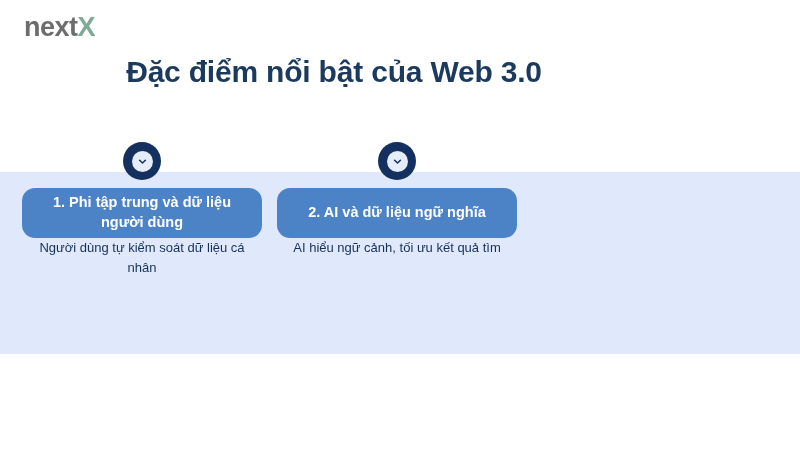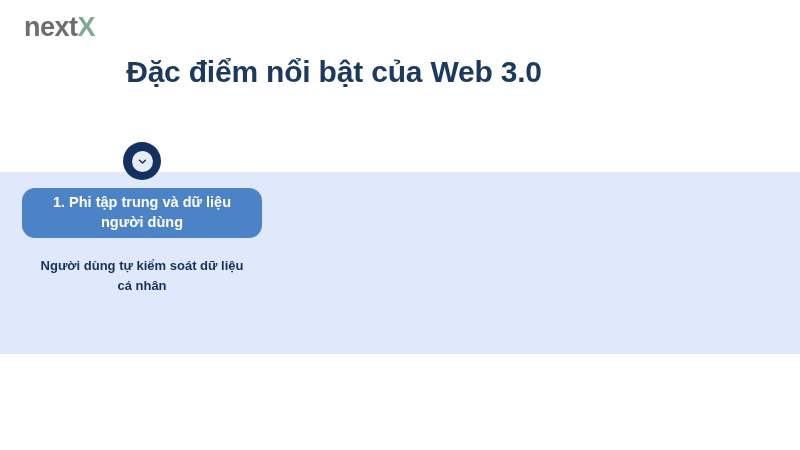--- a/index.html
+++ b/index.html
@@ -117,25 +117,24 @@
     justify-content: center;
     text-align: center;
     box-sizing: border-box;
     padding: 0 14px;
     position: relative;
     z-index: 2;
   }
 
   
   .description {
-    margin-top: 18px;
     width: 215px;
     text-align: center;
     font-size: 13px;
-    font-weight: 700;
+    font-weight: 400;
     line-height: 1.5;
     color: #15305a;
   }
 </style>
 </head>
 <body>
 
 <div id="brand-logo">
   <span class="logo-next">next</span><span class="logo-x">X</span>
 </div>
@@ -151,15 +150,26 @@
       <div class="badge-inner">
         <svg class="chevron-icon" width="11" height="11" viewBox="0 0 11 11" aria-hidden="true">
           <path d="M2.6 4.2 L5.5 7.0 L8.4 4.2" fill="none" stroke="#14305e" stroke-width="1.5" stroke-linecap="round" stroke-linejoin="round"></path>
         </svg>
       </div>
     </div>
     <div class="pill-card">1. Phi tập trung và dữ liệu người dùng</div>
     <div class="description">Người dùng tự kiểm soát dữ liệu cá nhân</div>
   </div>
 
+  <div class="column">
+    <div class="badge-circle">
+      <div class="badge-inner">
+        <svg class="chevron-icon" width="11" height="11" viewBox="0 0 11 11" aria-hidden="true">
+          <path d="M2.6 4.2 L5.5 7.0 L8.4 4.2" fill="none" stroke="#14305e" stroke-width="1.5" stroke-linecap="round" stroke-linejoin="round"></path>
+        </svg>
+      </div>
+    </div>
+    <div class="pill-card">2. AI và dữ liệu ngữ nghĩa</div>
+    <div class="description">AI hiểu ngữ cảnh, tối ưu kết quả tìm</div>
+  </div>
 
 
 </div>
 
 </body></html>

